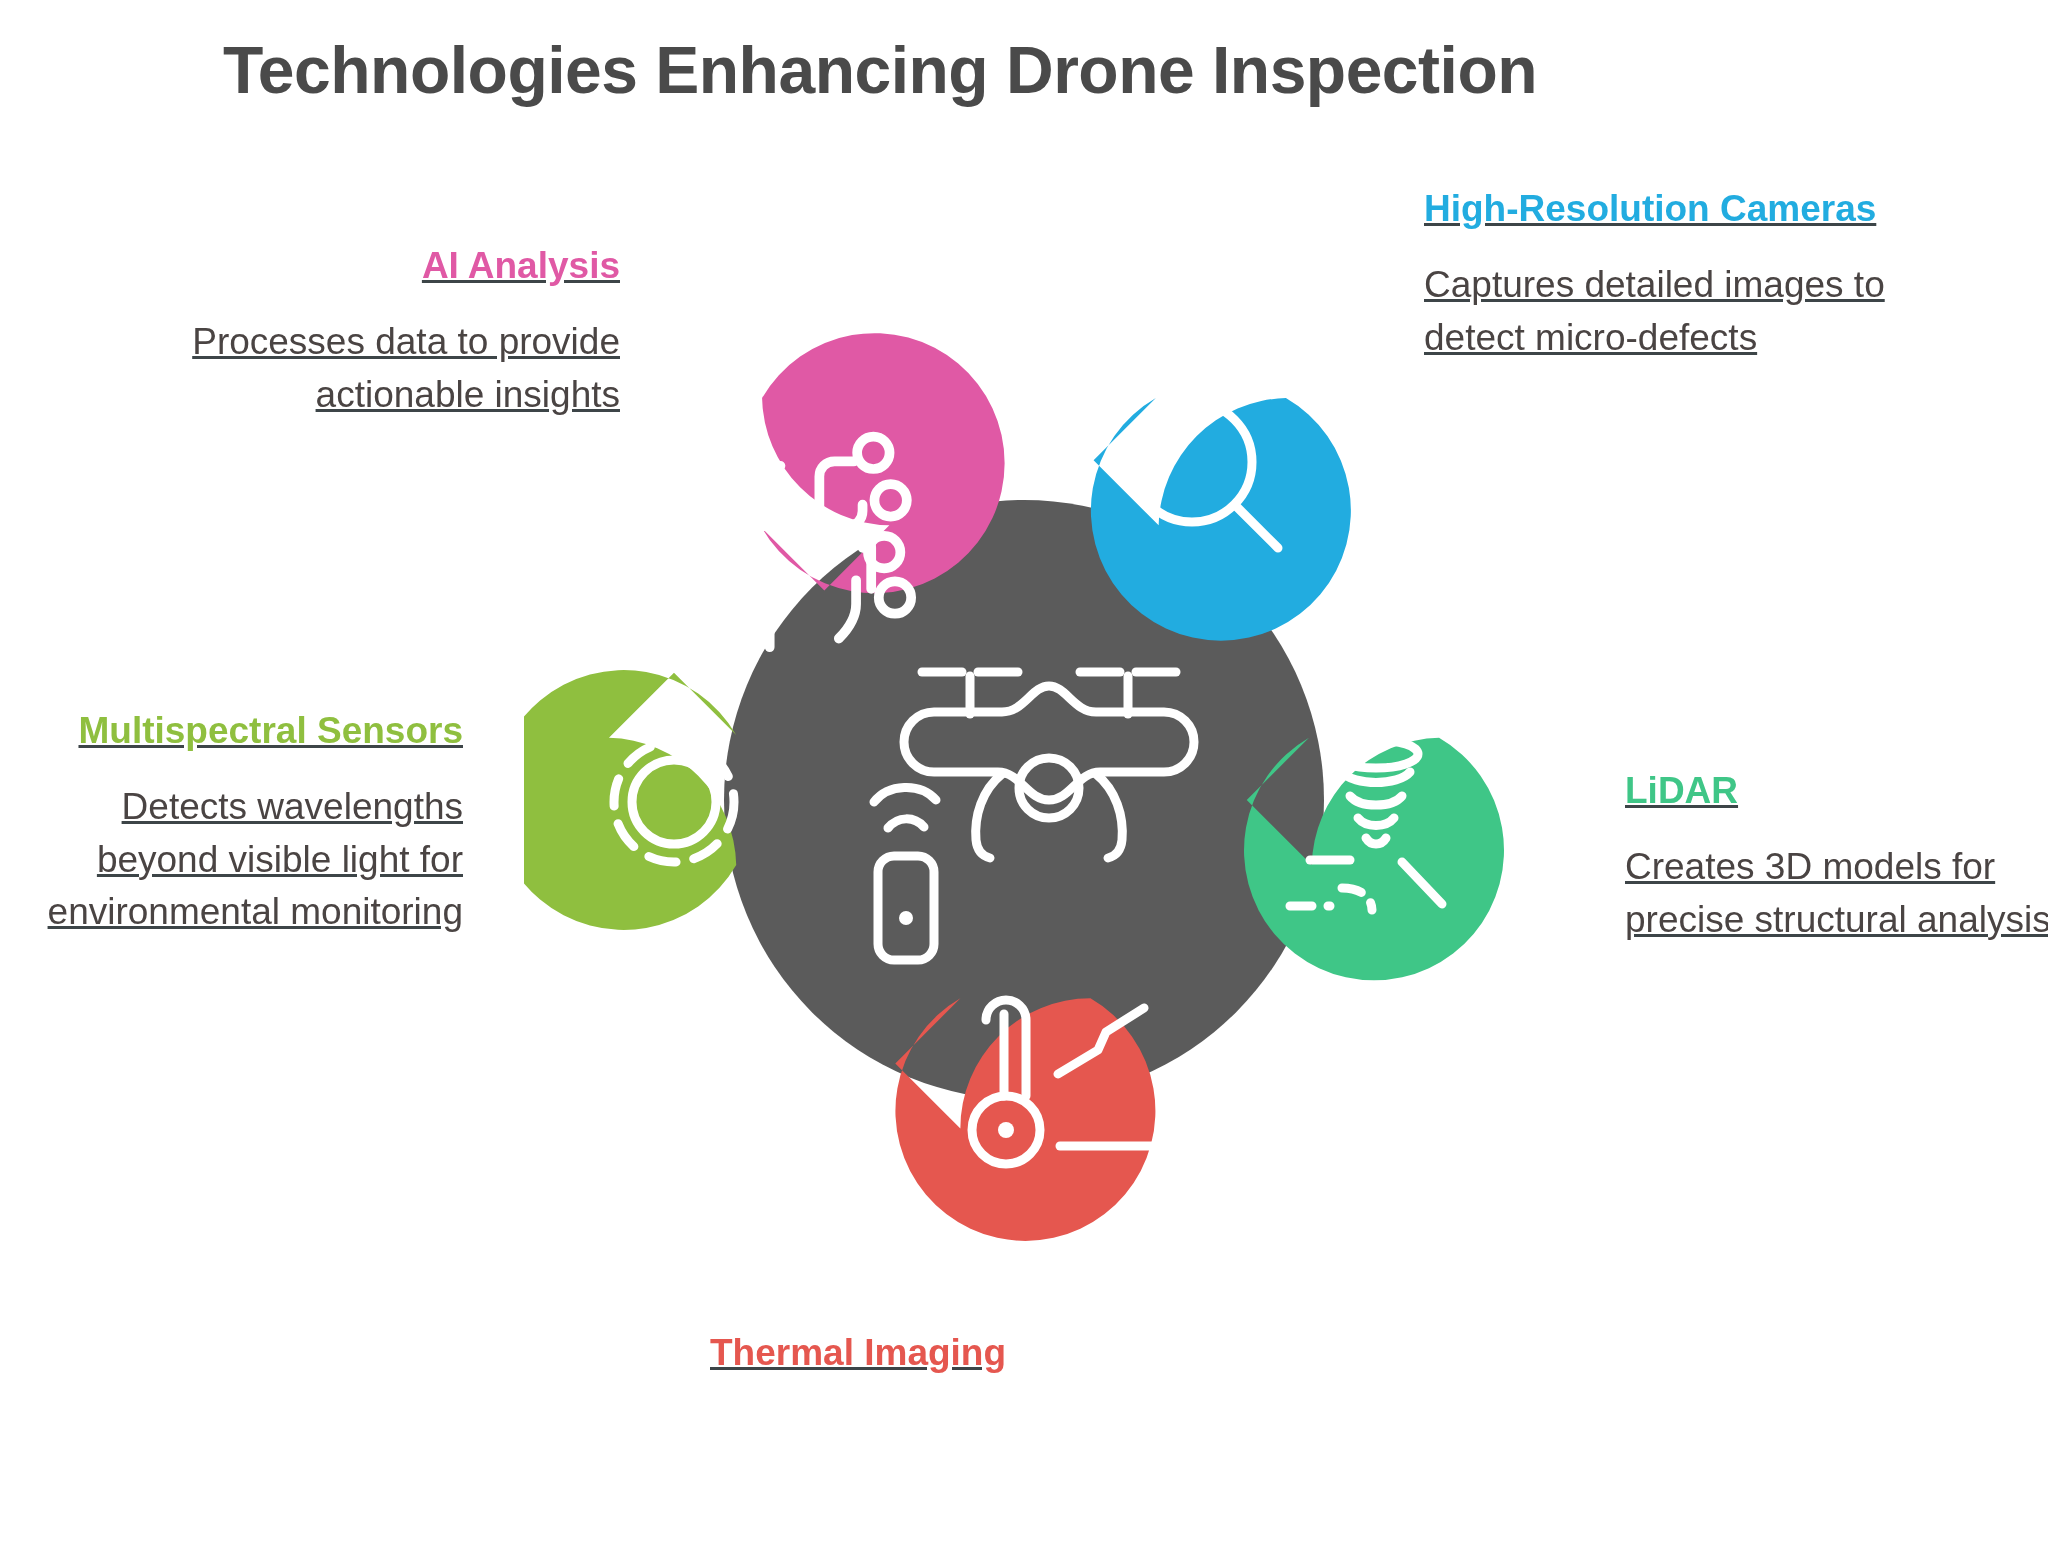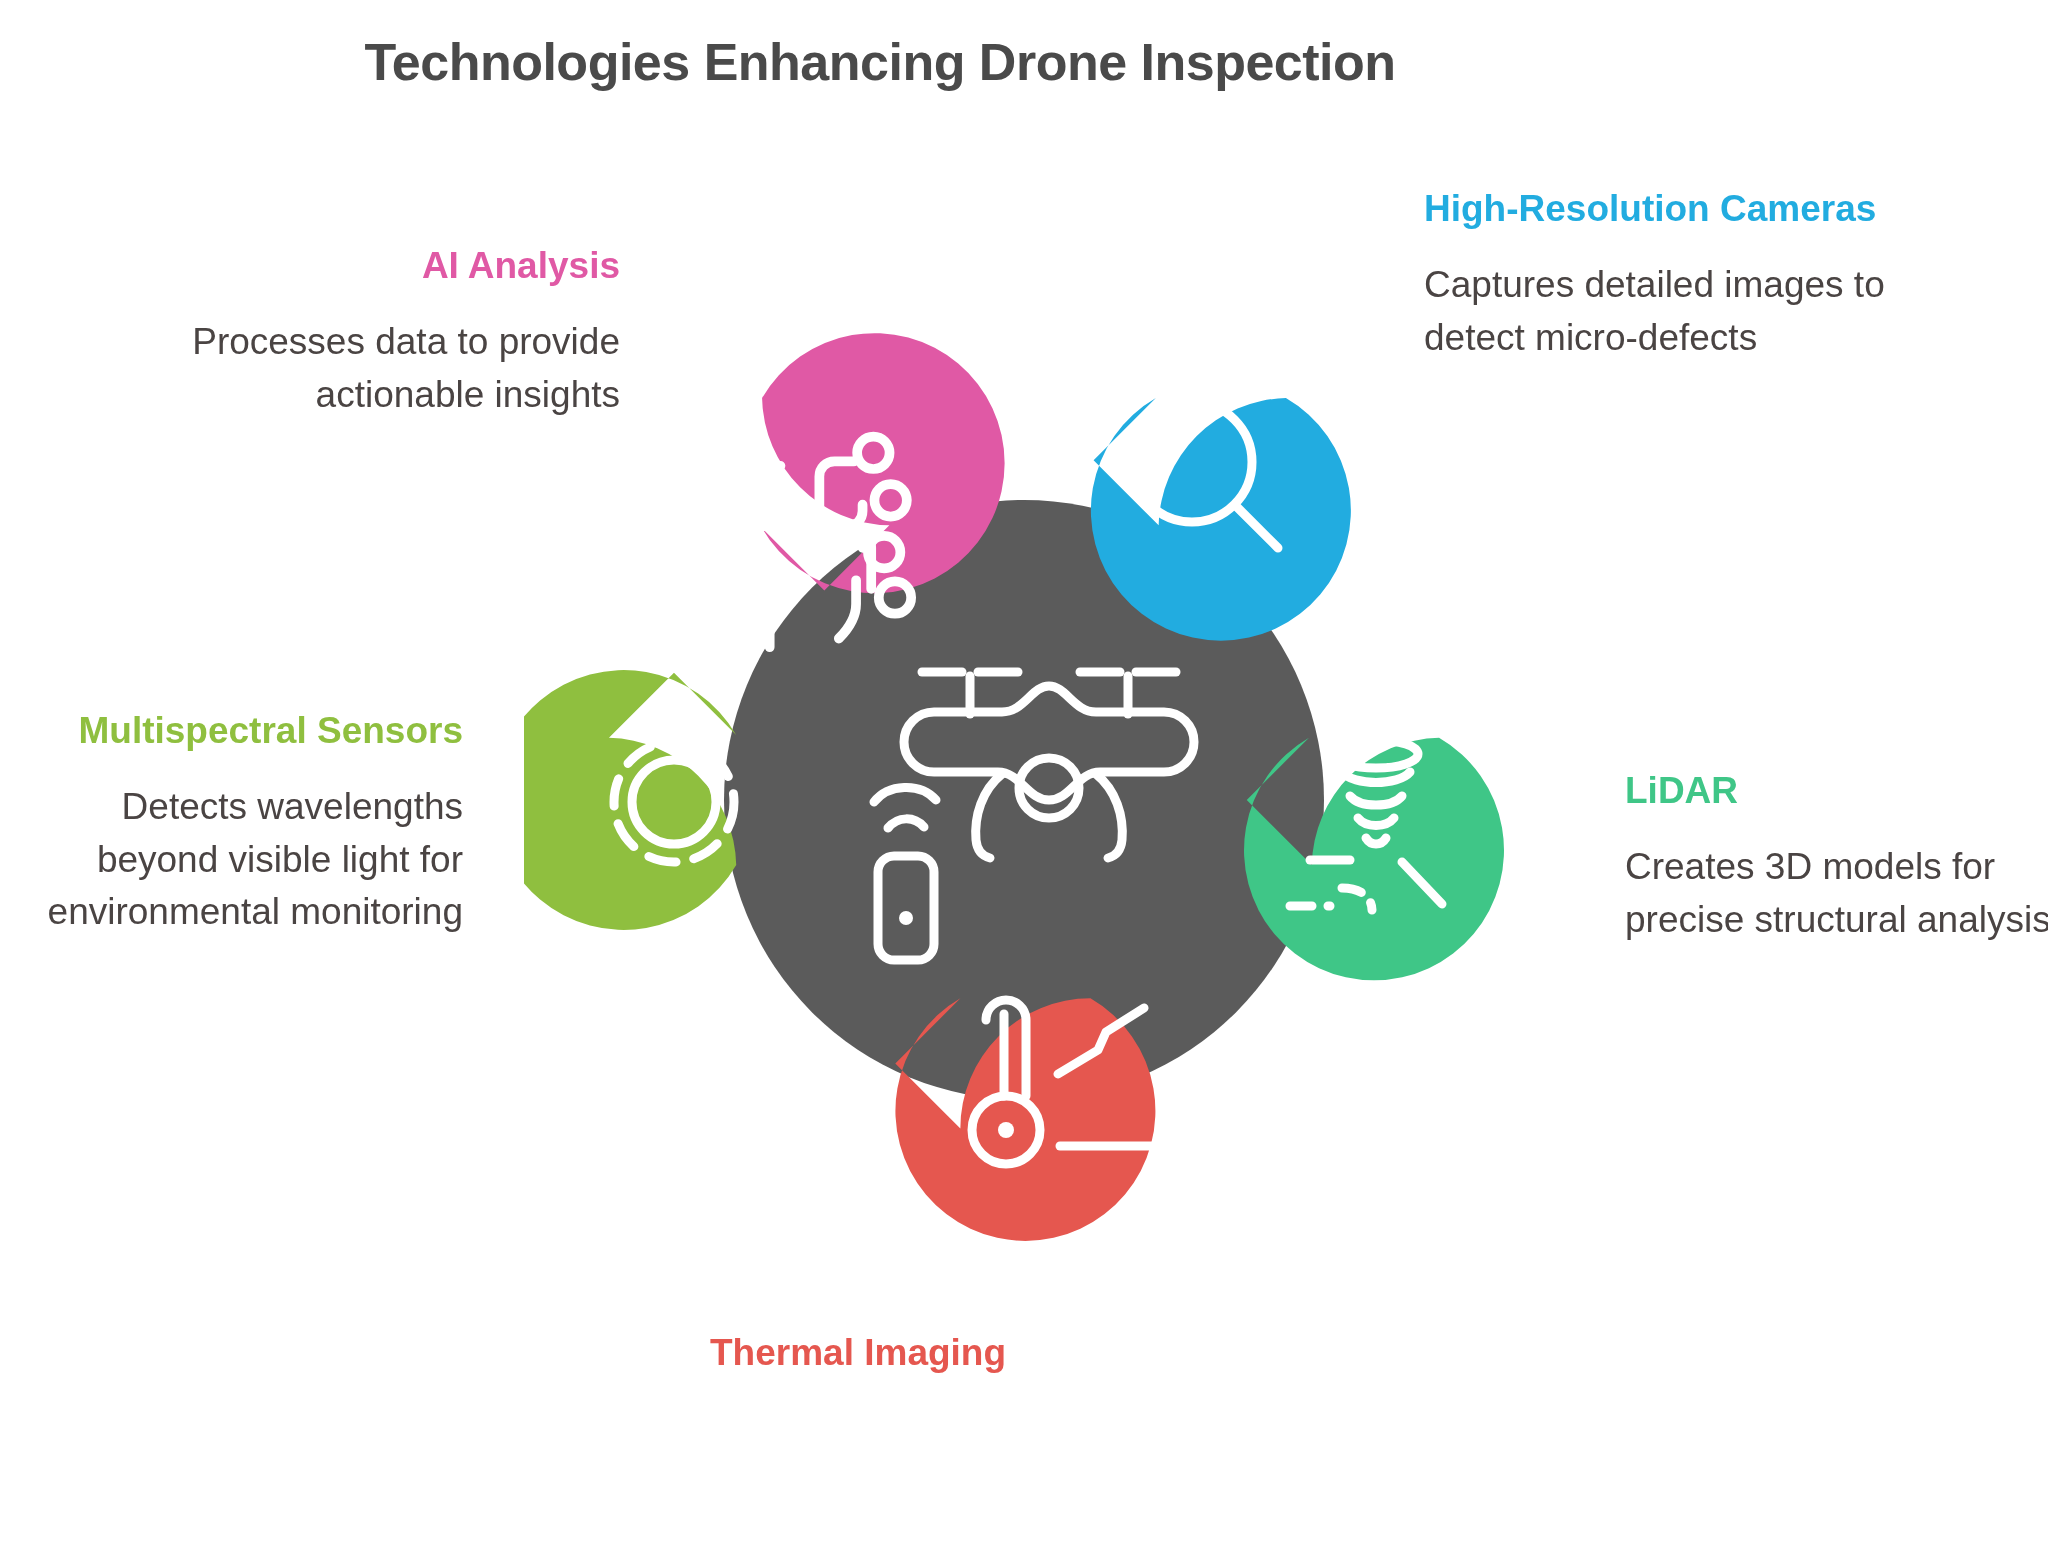--- a/index.html
+++ b/index.html
@@ -15,37 +15,38 @@
     overflow: hidden;
     position: relative;
   }
 
   #page-title {
     position: absolute;
     top: 32px;
     left: 0;
     width: 1760px;
     text-align: center;
-    font-size: 52px;
+    font-size: 66px;
     font-weight: bold;
     color: #4a4a4a;
     letter-spacing: -0.5px;
   }
 
   .diagram {
     position: absolute;
     top: 0;
     left: 0;
     width: 2048px;
     height: 1561px;
   }
 
   
   .label-block {
     position: absolute;
+    text-decoration: underline;
   }
   .label-heading {
     font-size: 37px;
     font-weight: bold;
     line-height: 1.27;
     margin: 0 0 26px 0;
   }
   .label-desc {
     font-size: 37px;
     line-height: 1.42;

